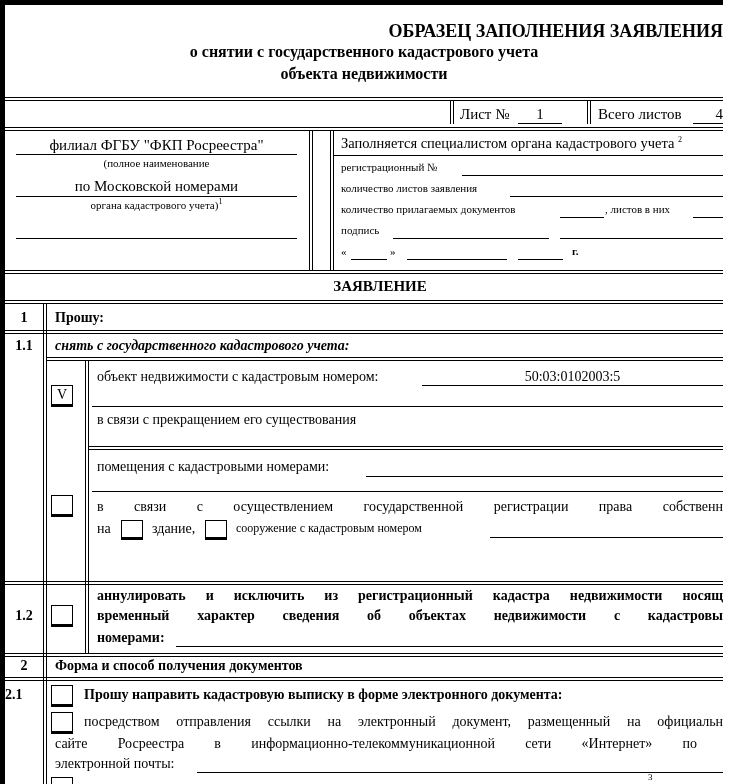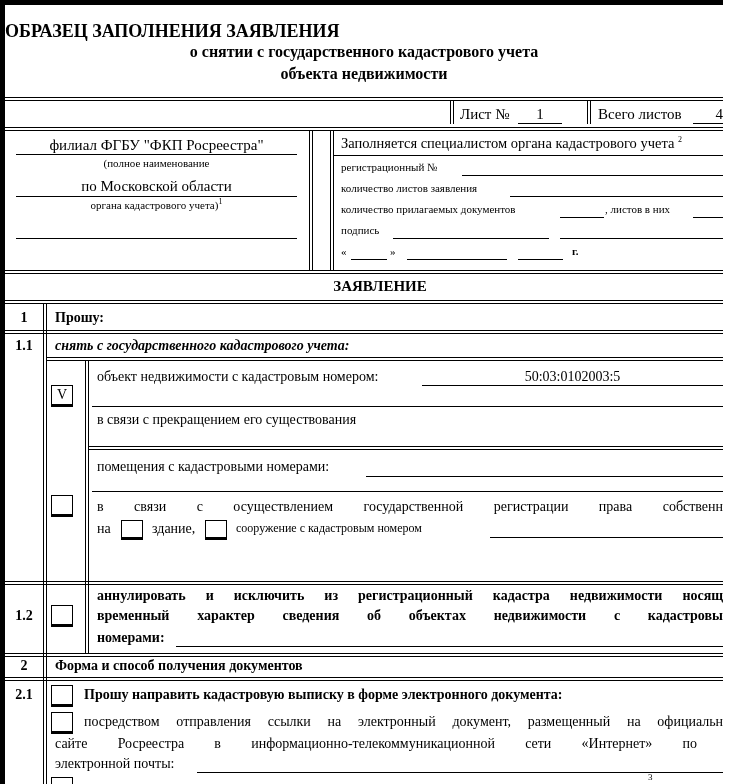--- a/index.html
+++ b/index.html
@@ -19,42 +19,42 @@
   .justify { position:absolute; text-align:justify; text-align-last:justify; white-space:nowrap; overflow:hidden; }
   .justify span { display:inline; }
   sup { font-size:8px; vertical-align:super; line-height:0; }
 </style>
 </head>
 <body>
 
 <div class="abs" style="left:0;top:0;width:5px;height:784px;background:#000;"></div>
 <div class="abs" style="left:0;top:0;width:723px;height:5px;background:#000;"></div>
 
-<div class="txt b" style="left:5px;width:718px;text-align:left;top:21px;font-size:18px;">ОБРАЗЕЦ ЗАПОЛНЕНИЯ ЗАЯВЛЕНИЯ</div>
+<div class="txt b" style="left:5px;width:718px;text-align:right;top:21px;font-size:18px;">ОБРАЗЕЦ ЗАПОЛНЕНИЯ ЗАЯВЛЕНИЯ</div>
 <div class="txt b" style="left:5px;width:718px;text-align:center;top:43px;font-size:16px;">о снятии с государственного кадастрового учета</div>
 <div class="txt b" style="left:5px;width:718px;text-align:center;top:65px;font-size:16px;">объекта недвижимости</div>
 
 <div class="dline" style="left:5px;width:718px;top:97px;"></div>
 <div class="dvline" style="left:450px;top:100px;height:24px;"></div>
 <div class="dvline" style="left:587px;top:100px;height:24px;"></div>
 <div class="txt" style="left:460px;top:106px;font-size:15px;">Лист №</div>
 <div class="txt" style="left:518px;width:44px;text-align:center;top:106px;font-size:15px;">1</div>
 <div class="ul" style="left:518px;width:44px;top:123px;"></div>
 <div class="txt" style="left:598px;top:106px;font-size:15px;">Всего листов</div>
 <div class="txt" style="left:693px;width:30px;text-align:right;top:106px;font-size:15px;">4</div>
 <div class="ul" style="left:693px;width:30px;top:123px;"></div>
 
 <div class="dline" style="left:5px;width:718px;top:127px;"></div>
 <div class="dvline" style="left:309px;top:130px;height:140px;"></div>
 <div class="dvline" style="left:330px;top:130px;height:140px;"></div>
 
 <div class="txt" style="left:16px;width:281px;text-align:center;top:137px;font-size:15px;">филиал ФГБУ "ФКП Росреестра"</div>
 <div class="ul" style="left:16px;width:281px;top:154px;"></div>
 <div class="txt" style="left:16px;width:281px;text-align:center;top:157px;font-size:11px;">(полное наименование</div>
-<div class="txt" style="left:16px;width:281px;text-align:center;top:178px;font-size:15px;">по Московской области</div>
+<div class="txt" style="left:16px;width:281px;text-align:center;top:178px;font-size:15px;">по Московской номерами</div>
 <div class="ul" style="left:16px;width:281px;top:196px;"></div>
 <div class="txt" style="left:16px;width:281px;text-align:center;top:199px;font-size:11px;">
   <span>органа кадастрового учета)</span><sup>1</sup>
 </div>
 <div class="txt" style="left:16px;width:281px;top:222px;font-size:15px;height:16px;"></div>
 <div class="ul" style="left:16px;width:281px;top:238px;"></div>
 
 <div class="txt" style="left:341px;top:135px;font-size:14.5px;">
   <span>Заполняется специалистом органа кадастрового учета</span>
   <sup>2</sup>
@@ -130,21 +130,21 @@
 <div class="justify b" style="left:97px;width:626px;top:608px;font-size:14px;" id="annul-line2"><span>временный</span> <span>характер</span> <span>сведения</span> <span>об</span> <span>объектах</span> <span>недвижимости</span> <span>с</span> <span>кадастровы</span></div>
 <div class="txt b" style="left:97px;top:630px;font-size:14px;">номерами:</div>
 <div class="ul" style="left:176px;width:547px;top:646px;"></div>
 
 <div class="dline" style="left:5px;width:718px;top:653px;"></div>
 
 <div class="txt b" style="left:5px;width:38px;text-align:center;top:658px;font-size:14px;">2</div>
 <div class="txt b" style="left:55px;top:658px;font-size:14px;">Форма и способ получения документов</div>
 <div class="dline" style="left:5px;width:718px;top:677px;"></div>
 
-<div class="txt b" style="left:5px;width:38px;text-align:center;top:687px;font-size:14px;">2.1</div>
+<div class="txt b" style="left:5px;width:38px;text-align:left;top:687px;font-size:14px;">2.1</div>
 <div class="cb" style="left:51px;top:685px;"></div>
 <div class="txt b" style="left:84px;top:687px;font-size:14px;">Прошу направить кадастровую выписку в форме электронного документа:</div>
 <div class="cb" style="left:51px;top:712px;"></div>
 <div class="justify" style="left:84px;width:639px;top:714px;font-size:14px;" id="opt1-line1"><span>посредством</span> <span>отправления</span> <span>ссылки</span> <span>на</span> <span>электронный</span> <span>документ,</span> <span>размещенный</span> <span>на</span> <span>официальн</span></div>
 <div class="justify" style="left:55px;width:642px;top:736px;font-size:14px;" id="opt1-line2"><span>сайте</span> <span>Росреестра</span> <span>в</span> <span>информационно-телекоммуникационной</span> <span>сети</span> <span>«Интернет»</span> <span>по</span></div>
 <div class="txt" style="left:55px;top:756px;font-size:14px;">электронной почты:</div>
 <div class="ul" style="left:197px;width:526px;top:772px;"></div>
 <div class="cb" style="left:51px;top:777px;"></div>
 <div class="txt" style="left:648px;top:772px;font-size:9px;">3</div>
 

